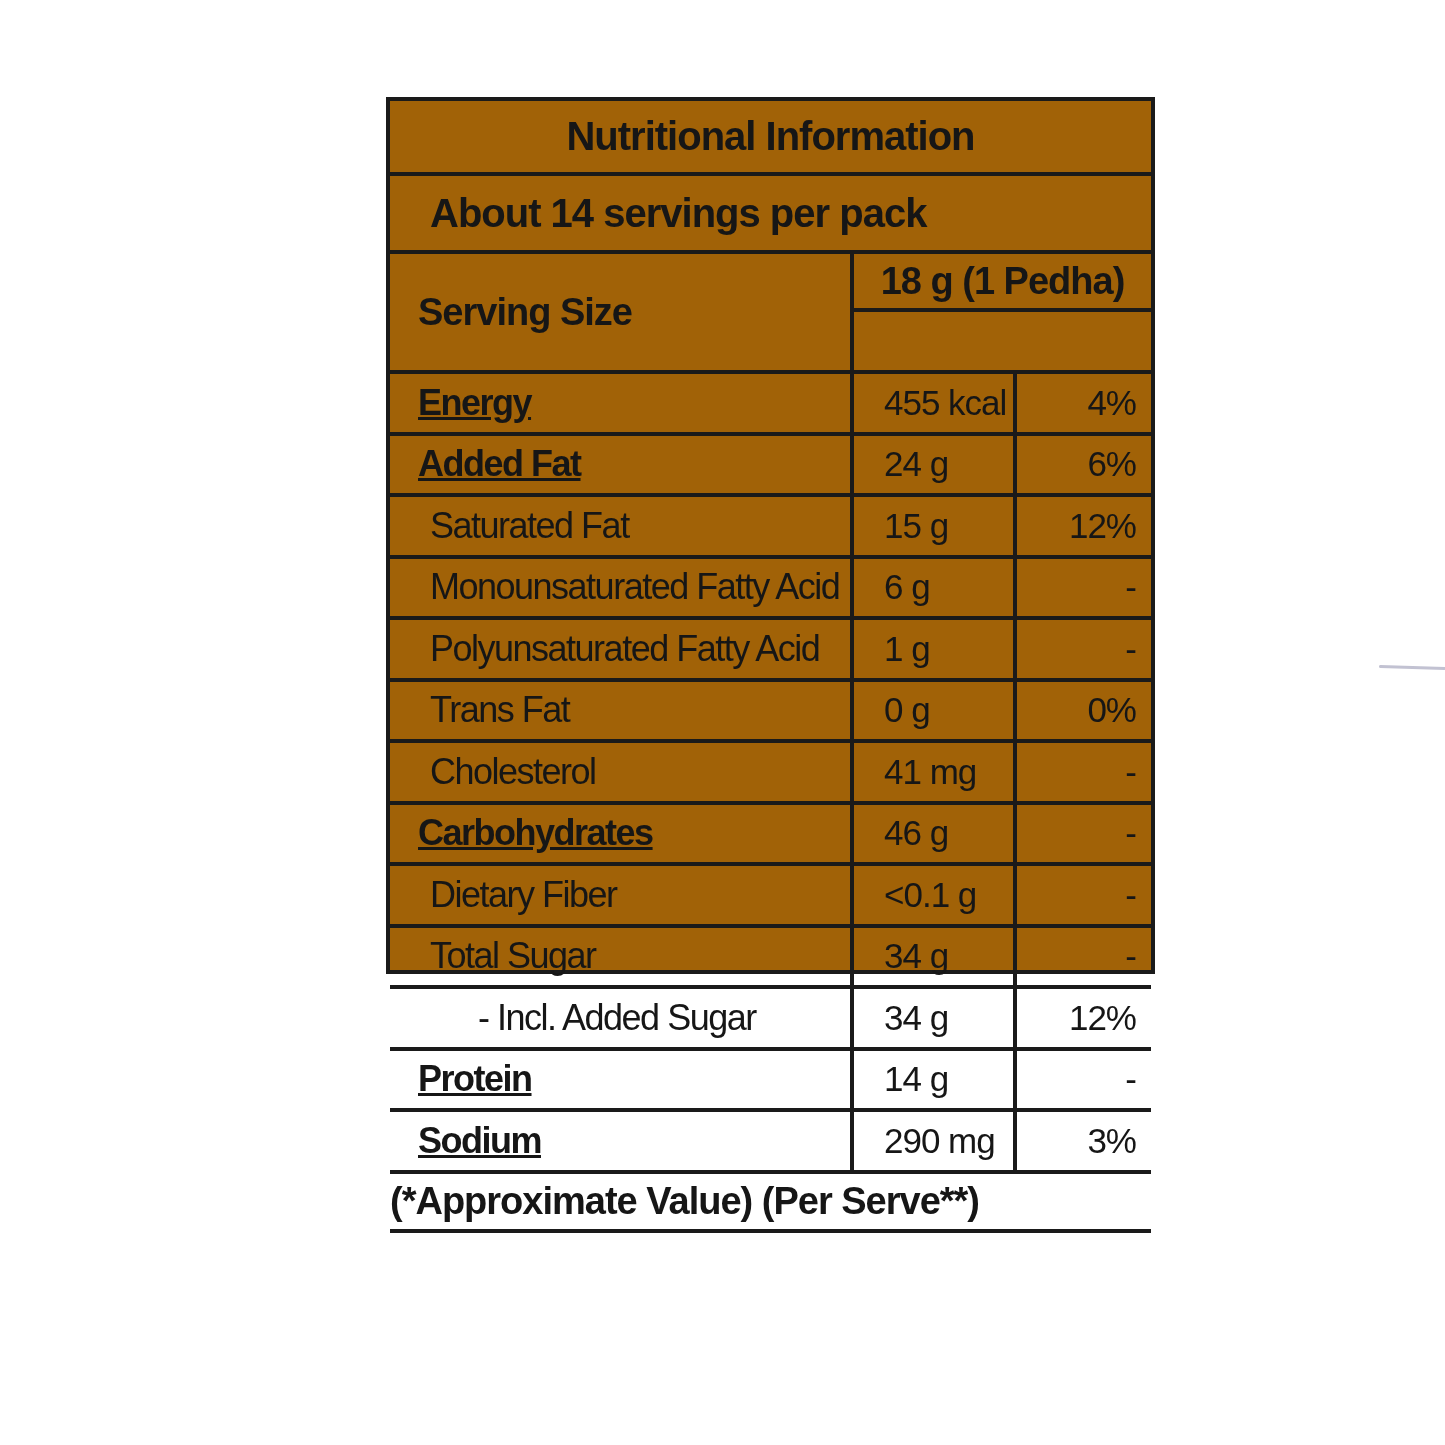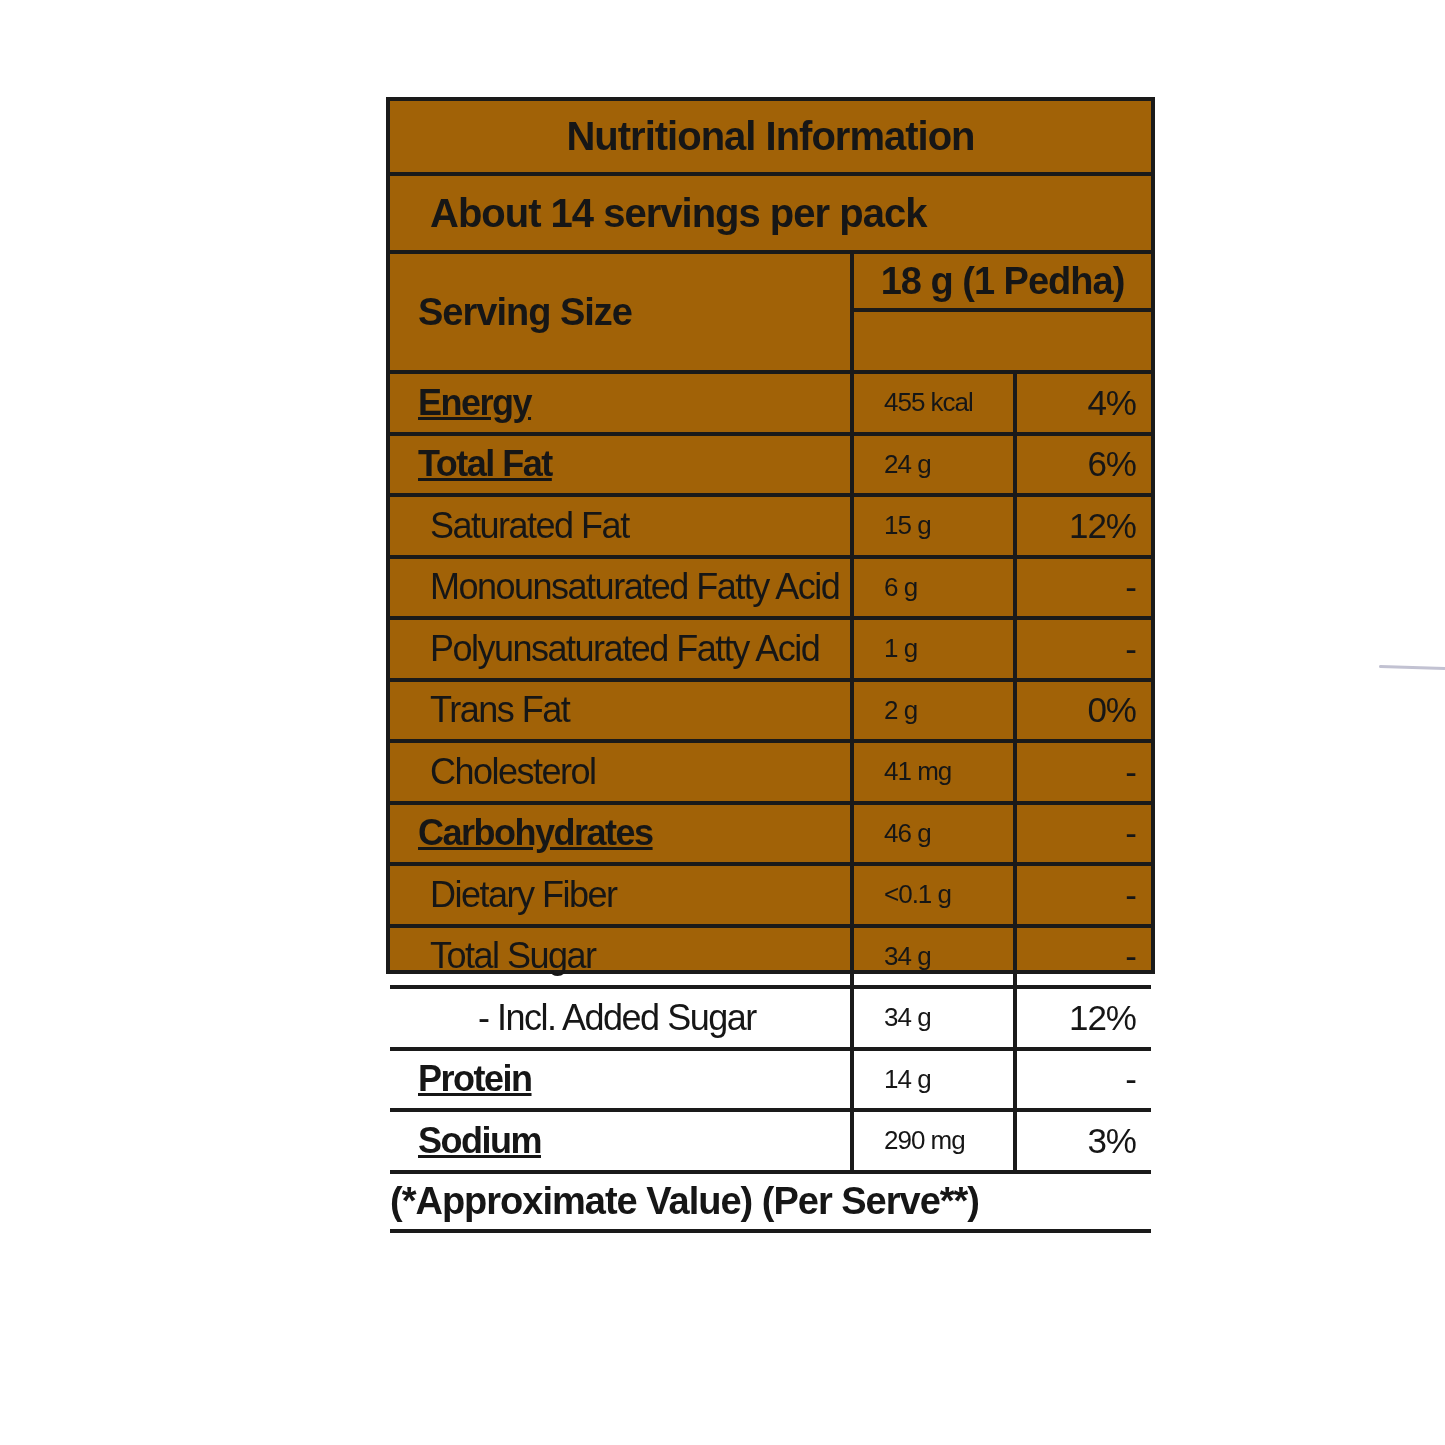--- a/index.html
+++ b/index.html
@@ -70,21 +70,21 @@
     font-size: 36px; letter-spacing: -1.5px;
     white-space: nowrap; overflow: visible;
   }
   .lab.bold { font-weight: bold; }
   .ind0 { padding-left: 28px; text-decoration: underline; }
   .ind1 { padding-left: 40px; }
   .ind2 { padding-left: 88px; }
   .val {
     border-left: 4px solid #1a1a1a;
     display: flex; align-items: center;
-    font-size: 26px; letter-spacing: -1px;
+    font-size: 35px; letter-spacing: -1px;
     padding-left: 30px; white-space: nowrap;
   }
   .rda {
     border-left: 4px solid #1a1a1a;
     display: flex; align-items: center; justify-content: flex-end;
     font-size: 35px; letter-spacing: -1px;
     padding-right: 15px;
   }
 
   .footer-row { height: 59px; justify-content: center; }
@@ -124,21 +124,21 @@
     </div>
 
     <div class="rows-host">
   <div class="nutrient-row">
     <div class="lab ind0 bold">Energy</div>
     <div class="val">455 kcal</div>
     <div class="rda">4%</div>
   </div>
 
   <div class="nutrient-row">
-    <div class="lab ind0 bold">Total Fat</div>
+    <div class="lab ind0 bold">Added Fat</div>
     <div class="val">24 g</div>
     <div class="rda">6%</div>
   </div>
 
   <div class="nutrient-row">
     <div class="lab ind1">Saturated Fat</div>
     <div class="val">15 g</div>
     <div class="rda">12%</div>
   </div>
 
@@ -149,21 +149,21 @@
   </div>
 
   <div class="nutrient-row">
     <div class="lab ind1">Polyunsaturated Fatty Acid</div>
     <div class="val">1 g</div>
     <div class="rda">-</div>
   </div>
 
   <div class="nutrient-row">
     <div class="lab ind1">Trans Fat</div>
-    <div class="val">2 g</div>
+    <div class="val">0 g</div>
     <div class="rda">0%</div>
   </div>
 
   <div class="nutrient-row">
     <div class="lab ind1">Cholesterol</div>
     <div class="val">41 mg</div>
     <div class="rda">-</div>
   </div>
 
   <div class="nutrient-row">

